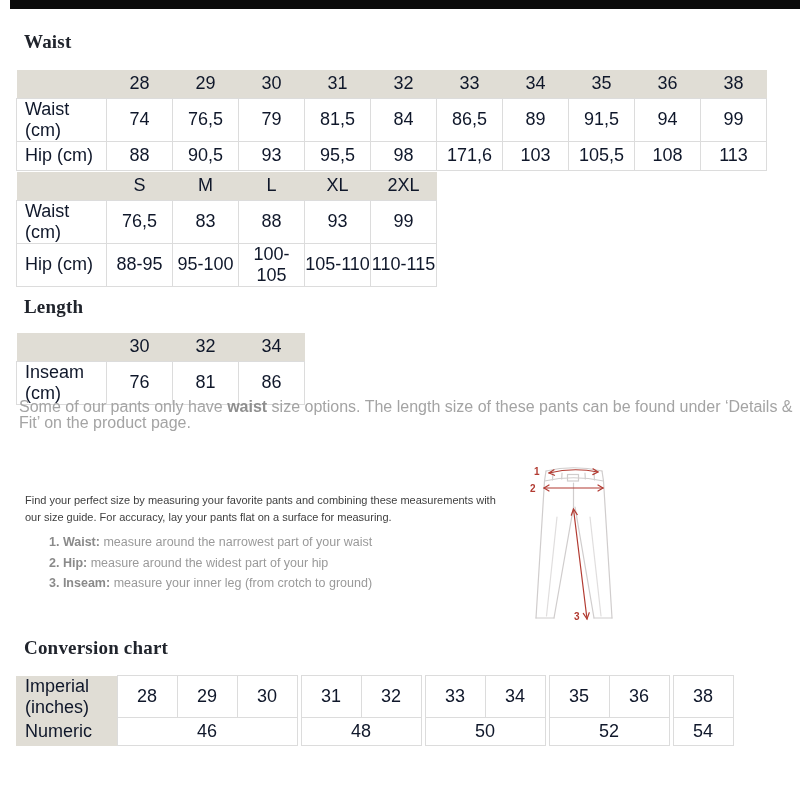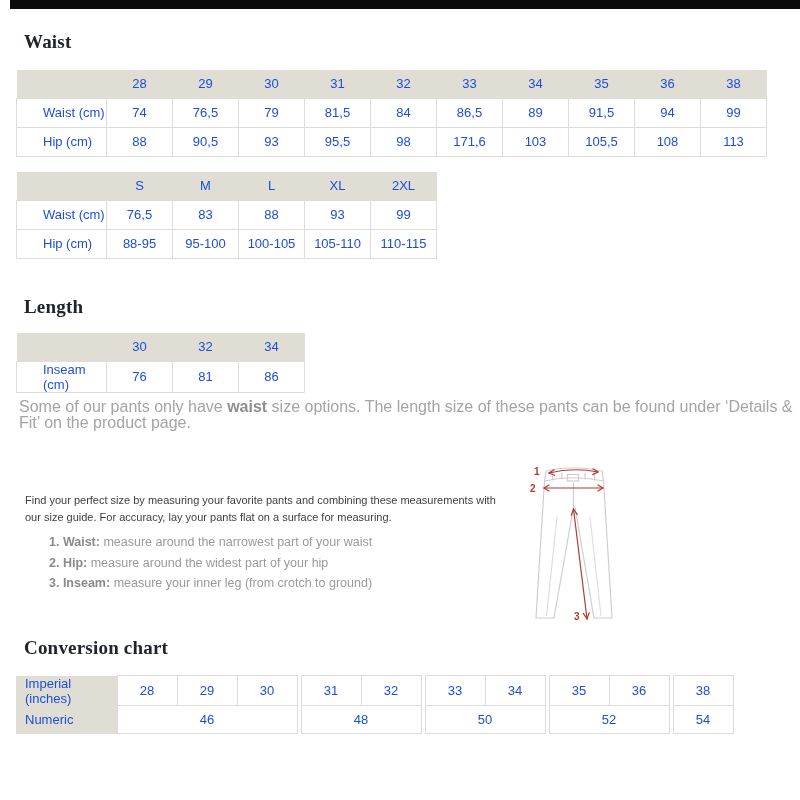--- a/index.html
+++ b/index.html
@@ -14,31 +14,31 @@
     font-family:"Liberation Serif", serif;
     font-size:19px; font-weight:600; color:#20242c;
     letter-spacing:0.2px; line-height:22px;
   }
   #waist-title      { top:31px; }
   #length-title     { top:296px; }
   #howto-title      { top:452px; }
   #conversion-title { top:637px; }
 
   
-  table { border-collapse:collapse; table-layout:fixed; font-size:13px; color:#1d4ed8; }
+  table { border-collapse:collapse; table-layout:fixed; font-size:18px; color:#0f172a; }
   .size-table { position:absolute; left:16px; }
   .size-table th {
     background:#e0ddd5; border:none; font-weight:400;
     height:28px; text-align:center; vertical-align:middle;
   }
   .size-table td {
     border:1px solid #dcdcdc; background:#fff;
     height:29px; text-align:center; vertical-align:middle;
   }
-  .size-table td.row-label { text-align:left; padding-left:26px; }
+  .size-table td.row-label { text-align:left; padding-left:8px; }
   #waist-numeric-table { top:70px; }
   #waist-letter-table  { top:172px; }
   #length-table        { top:333px; }
 
   
   .note { position:absolute; left:19px; top:399px; font-size:16px; color:#a4a4a4; line-height:16px; }
   .note b { font-weight:700; color:#8f8f8f; }
 
   
   .intro { position:absolute; left:25px; top:492px; width:487px;

